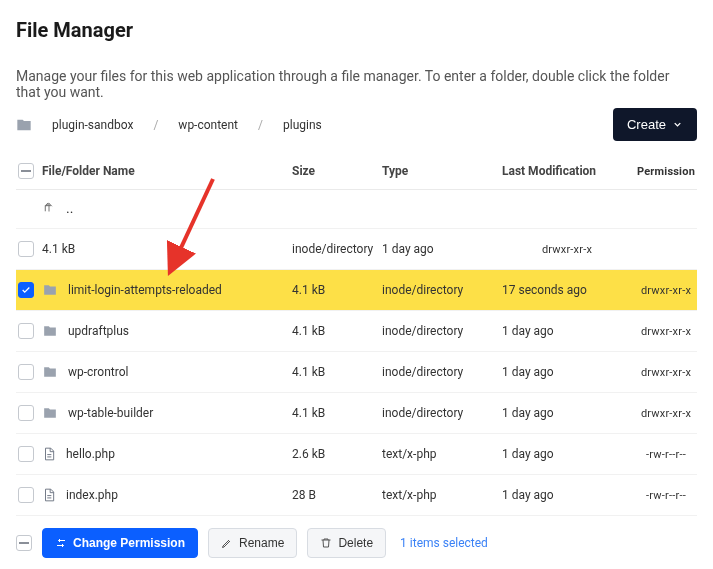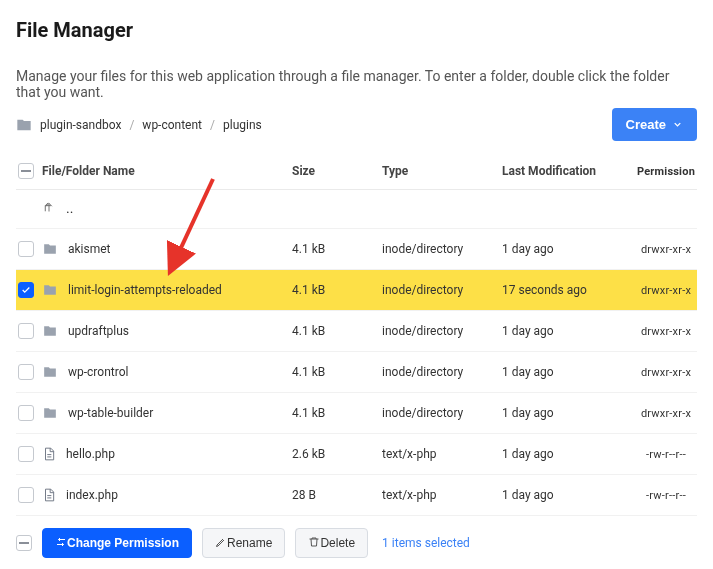--- a/index.html
+++ b/index.html
@@ -9,25 +9,25 @@
     color: #222;
     width: 713px;
     height: 569px;
     overflow: hidden;
     padding: 18px 16px 0 16px;
     position: relative;
   }
   .title { font-size: 20px; font-weight: 700; margin-bottom: 26px; color:#1a1a1a;}
   .subtitle { font-size: 14px; color: #555; margin-bottom: 8px; }
   .toolbar { display: flex; align-items: center; margin-bottom: 14px; }
-  .crumbs { display: flex; align-items: center; gap: 8px; font-size: 12px; color:#333; flex:1;}
+  .crumbs { display: flex; align-items: center; gap: 20px; font-size: 12px; color:#333; flex:1;}
   .crumb-sep { color: #aaa; }
   .create-btn {
-    background: #3b82f6; color: #fff; border: none; border-radius: 4px;
-    padding: 9px 14px; font-size: 13px; font-weight: 700; display: flex; align-items: center; gap: 6px;
+    background: #0f172a; color: #fff; border: none; border-radius: 4px;
+    padding: 9px 14px; font-size: 13px; font-weight: 400; display: flex; align-items: center; gap: 6px;
     cursor: pointer;
   }
   .icon-folder-breadcrumb { width:16px; height:16px; fill:#9aa2ae; }
   .header-row, .row {
     display: grid;
     grid-template-columns: 26px 250px 90px 120px 130px 68px;
     align-items: center;
     font-size: 12px;
   }
   .header-row { color:#444; padding: 8px 0 10px 0; border-bottom:1px solid #eaeaea;font-weight:bold; }
@@ -46,21 +46,21 @@
   .file-icon { width:14px; height:16px; }
   .up-icon { width:14px; height:14px; stroke:#666; fill:none; stroke-width:1.5;}
   .perm { text-align:center; font-size:11px; color:#333; letter-spacing:0.2px;}
   .parent-row { padding: 10px 0 12px 0; border-bottom:1px solid #f1f1f1; }
   .dots { font-size:14px; color:#333; }
   .footer {
     display:flex; align-items:center; gap:10px; padding: 12px 0 0 0; font-size:12px;
   }
   .btn {
     border:1px solid #d8dce2; background:#f5f6f8; color:#333; border-radius:4px;
-    padding:7px 12px; font-size:12px; display:flex; cursor:pointer;
+    padding:7px 12px; font-size:12px; display:flex; align-items:center; gap:6px; cursor:pointer;
   }
   .btn.primary { background:#0b5fff; border-color:#0b5fff; color:#fff; font-weight:600;}
   .sel-count { color:#3b82f6; margin-left:4px;}
   .arrow-annot {
     position:absolute;
     left:165px; top:173px;
     pointer-events:none;
   }
   svg.chev-down { width:11px; height:11px; }
   .col-name-header { padding-left: 0; }
@@ -117,26 +117,20 @@
   <div></div>
     <div></div>
     <div></div>
     <div></div>
 </div>
 
 <div id="rows">
     <div class="row">
       <div class="chk">
         <div class="checkbox"></div>
-      </div>
-      <div class="namecell">
-        <svg class="fld-icon" viewBox="0 0 24 24">
-          <path d="M10 4H2v16h20V6H12l-2-2z"></path>
-        </svg>
-        <span>akismet</span>
       </div>
       <div>4.1 kB</div>
       <div>inode/directory</div>
       <div>1 day ago</div>
       <div class="perm">drwxr-xr-x</div>
     </div>
     <div class="row selected">
       <div class="chk">
         <div class="checkbox checked">
           <svg viewBox="0 0 24 24">

